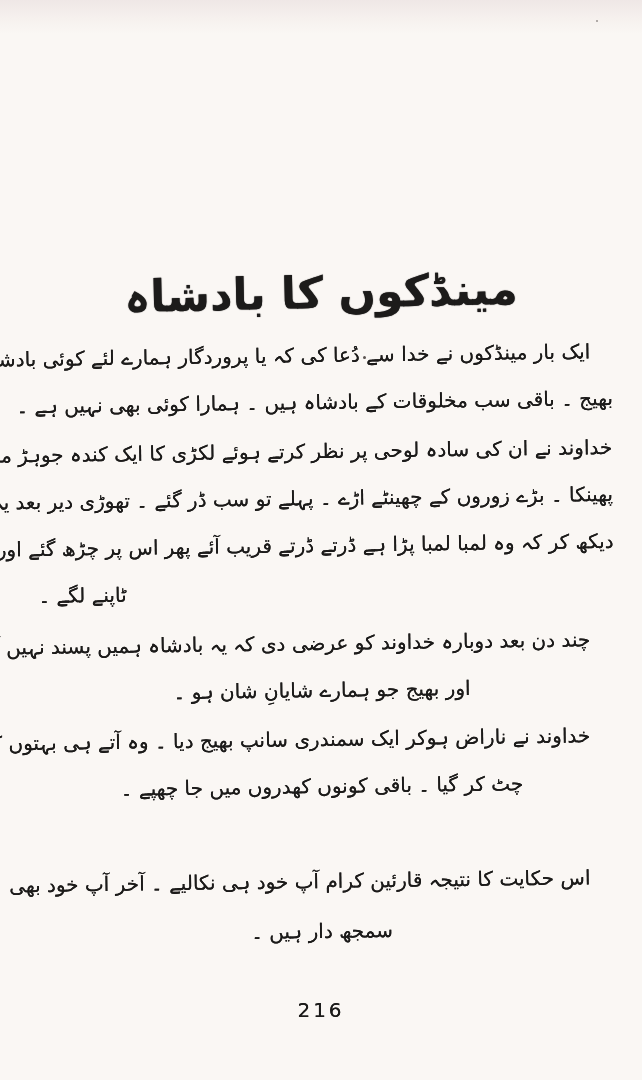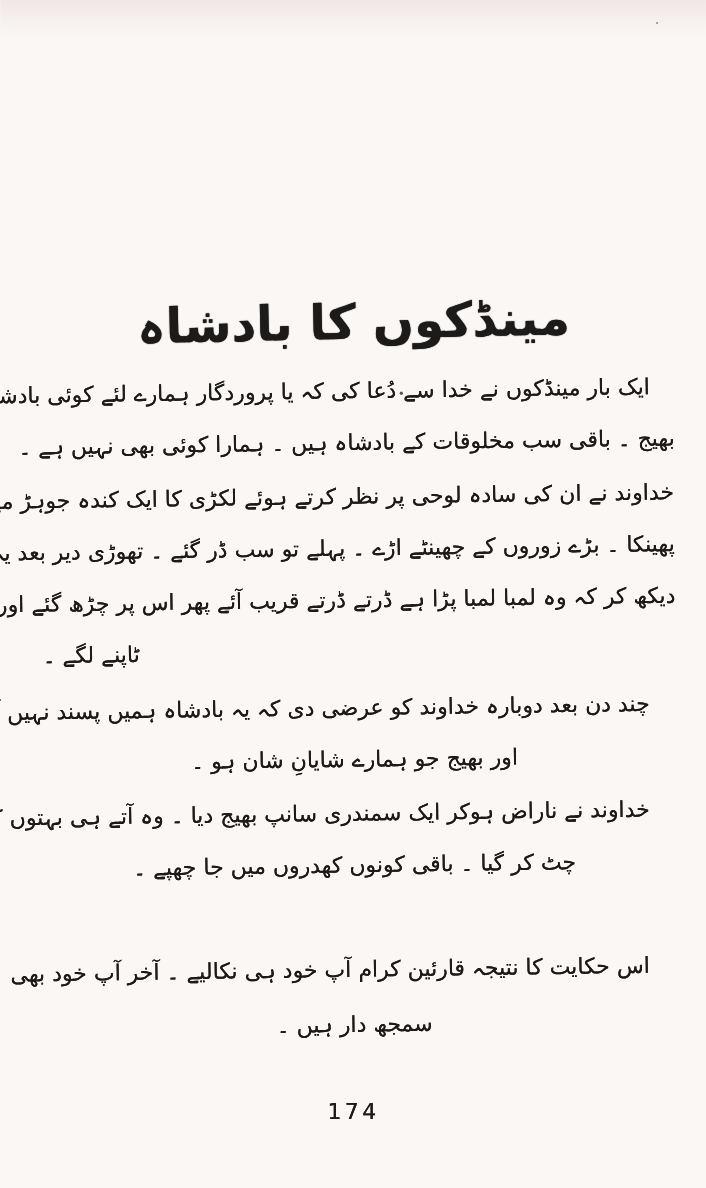--- a/index.html
+++ b/index.html
@@ -107,15 +107,15 @@
   <div class="para para-4 tilt">
     <div class="line al-r indent-r">خداوند نے ناراض ہوکر ایک سمندری سانپ بھیج دیا ۔ وہ آتے ہی بہتوں کو</div>
     <div class="line al-c">چٹ کر گیا ۔ باقی کونوں کھدروں میں جا چھپے ۔</div>
   </div>
 
   <div class="para para-5 tilt">
     <div class="line al-r indent-r">اس حکایت کا نتیجہ قارئین کرام آپ خود ہی نکالیے ۔ آخر آپ خود بھی</div>
     <div class="line al-c">سمجھ دار ہیں ۔</div>
   </div>
 
-  <div class="page-number">174</div>
+  <div class="page-number">216</div>
 
 </div>
 
 </body></html>

